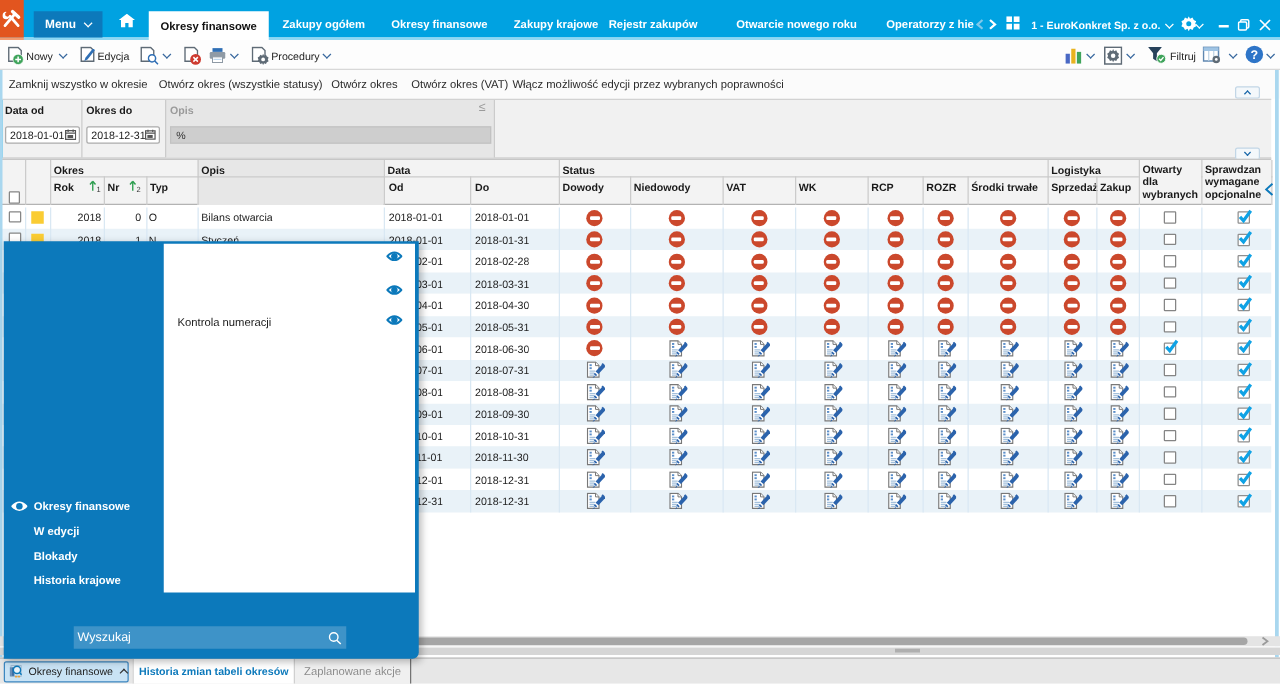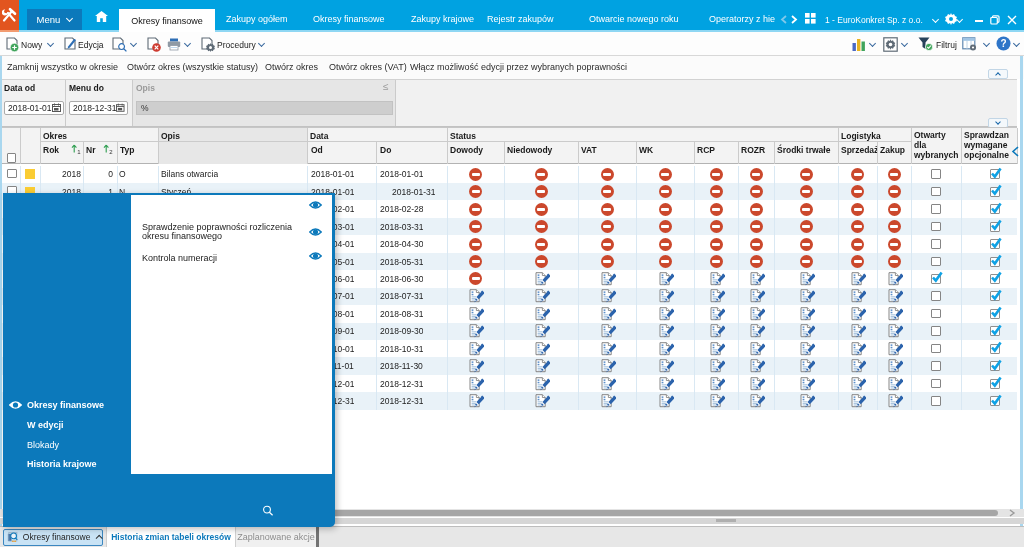--- a/index.html
+++ b/index.html
@@ -1,20 +1,20 @@
 <!DOCTYPE html>
 <html><head><meta charset="utf-8"><title>.</title><style>
 
 *{margin:0;padding:0;box-sizing:border-box}
 html,body{width:1024px;height:547px;overflow:hidden}
 #app{position:relative;width:1024px;height:547px;background:#fff;
  font-family:"Liberation Sans",sans-serif;font-size:8.5px;color:#222;
  -webkit-font-smoothing:antialiased}
 .a{position:absolute}
-.tabtxt{font-weight:normal;font-size:9px;color:#fff;white-space:nowrap}
+.tabtxt{font-weight:bold;font-size:9px;color:#fff;white-space:nowrap}
 .red{width:13px;height:13px;border-radius:50%;background:#CB482C;position:absolute}
 .red:after{content:"";position:absolute;left:2.5px;top:5px;width:8px;height:3px;background:#fff;border-radius:1px}
 .cb{width:9.5px;height:9.5px;background:#fff;border:1px solid #858585;border-radius:1px;position:absolute}
 .cbc{width:10px;height:10px;background:#fff;border:1px solid #8F8F8F;border-radius:1px;position:absolute}
 .hdr{font-weight:bold;color:#1a1a1a;font-size:8.5px;white-space:nowrap}
 .cell{position:absolute;white-space:nowrap;overflow:hidden}
 .vline{position:absolute;width:1px;background:#CBCBCB}
 .chev{display:inline-block;width:5px;height:5px;border-right:1.4px solid #1565A8;border-bottom:1.4px solid #1565A8;transform:rotate(45deg)}
 .chevw{display:inline-block;width:5px;height:5px;border-right:1.6px solid #fff;border-bottom:1.6px solid #fff;transform:rotate(45deg)}
 
@@ -160,21 +160,21 @@
 <div class="a" style="left:410px;top:62px;font-size:9px;color:#2b2b2b">Włącz możliwość edycji przez wybranych poprawności</div>
 <div class="a" style="left:988px;top:69px;width:20px;height:10px;background:#F4F8FB;border:1px solid #C2D6E6;border-radius:2px;display:flex;align-items:center;justify-content:center">
       <span class="chev" style="transform:rotate(225deg);margin-top:2px;width:4px;height:4px"></span>
     </div>
 <div class="a" style="left:0;top:79px;width:1017px;height:48px;background:#F1F1F1;border-top:1px solid #D2D2D2;border-bottom:1px solid #C2C2C2"></div>
 <div class="a" style="left:132px;top:80px;width:263px;height:46px;background:#E6E6E6"></div>
 <div class="vline" style="left:65px;top:80px;height:46px"></div>
 <div class="vline" style="left:132px;top:80px;height:46px"></div>
 <div class="vline" style="left:395px;top:80px;height:46px"></div>
 <div class="a hdr" style="left:4px;top:83px">Data od</div>
-<div class="a hdr" style="left:69px;top:83px">Menu do</div>
+<div class="a hdr" style="left:69px;top:83px">Okres do</div>
 <div class="a hdr" style="left:136px;top:83px;color:#9a9a9a">Opis</div>
 <div class="a" style="left:383px;top:81px;color:#9a9a9a;font-size:10px">≤</div>
 <div class="a" style="left:4px;top:101px;width:60px;height:13.5px;background:#fff;border:1px solid #ABABAB;border-radius:2px;display:flex;align-items:center;padding:0 2px 0 3px;font-size:8.5px;white-space:nowrap;justify-content:space-between">2018-01-01<svg width="9" height="9" viewBox="0 0 9 9" style="display:block">
         <rect x="0.5" y="1.5" width="8" height="7" fill="none" stroke="#555" stroke-width="1"></rect>
         <path d="M2.5 0.5 v2 M6.5 0.5 v2 M0.5 3.5 h8" stroke="#555" stroke-width="1"></path>
         <rect x="2" y="5" width="4.5" height="2.5" fill="#555"></rect>
       </svg></div>
 <div class="a" style="left:69px;top:101px;width:59px;height:13.5px;background:#fff;border:1px solid #ABABAB;border-radius:2px;display:flex;align-items:center;padding:0 2px 0 3px;font-size:8.5px;white-space:nowrap;justify-content:space-between">2018-12-31<svg width="9" height="9" viewBox="0 0 9 9" style="display:block">
         <rect x="0.5" y="1.5" width="8" height="7" fill="none" stroke="#555" stroke-width="1"></rect>
         <path d="M2.5 0.5 v2 M6.5 0.5 v2 M0.5 3.5 h8" stroke="#555" stroke-width="1"></path>
@@ -275,21 +275,21 @@
       </svg>
     </div>
 <div class="a" style="left:0;top:182.9px;width:1017px;height:17.45px;background:#E9F2F8"></div>
 <span class="a cb" style="left:7px;top:186.2px"></span>
 <div class="a" style="left:25px;top:186.5px;width:10px;height:10px;background:#FACC33"></div>
 <div class="cell" style="left:40px;top:186.7px;width:41px;text-align:right">2018</div>
 <div class="cell" style="left:83px;top:186.7px;width:30px;text-align:right">1</div>
 <div class="cell" style="left:119px;top:186.7px">N</div>
 <div class="cell" style="left:161px;top:186.7px">Styczeń</div>
 <div class="cell" style="left:311px;top:186.7px">2018-01-01</div>
-<div class="cell" style="left:392px;top:186.7px">2018-01-31</div>
+<div class="cell" style="left:380px;top:186.7px">2018-01-31</div>
 <span class="red" style="left:469.0px;top:185.2px"></span>
 <span class="red" style="left:534.5px;top:185.2px"></span>
 <span class="red" style="left:600.5px;top:185.2px"></span>
 <span class="red" style="left:658.5px;top:185.2px"></span>
 <span class="red" style="left:709.5px;top:185.2px"></span>
 <span class="red" style="left:749.5px;top:185.2px"></span>
 <span class="red" style="left:799.5px;top:185.2px"></span>
 <span class="red" style="left:851.0px;top:185.2px"></span>
 <span class="red" style="left:887.5px;top:185.2px"></span>
 <span class="a cb" style="left:931.0px;top:186.7px"></span>
@@ -1589,26 +1589,25 @@
         <path d="M9.5 7.2 L11.4 9.2" stroke="#0C79BB" stroke-width="1.3"></path>
         <rect x="5.5" y="10" width="2" height="1.5" fill="#E8A13C"></rect>
         <rect x="8" y="10" width="2" height="1.5" fill="#E8A13C"></rect>
       </svg>
       <span style="margin-left:5px;font-size:8.5px;color:#222;white-space:nowrap">Okresy finansowe</span>
       <span class="chev" style="transform:rotate(225deg);margin-left:7px;margin-top:3px;border-color:#333"></span>
     </div>
 <div class="a" style="left:106px;top:527px;width:130px;height:20px;background:#fff;border-left:1px solid #D0D0D0;border-right:1px solid #D0D0D0;display:flex;align-items:center;justify-content:center">
       <span style="font-size:8.5px;font-weight:bold;color:#0C79BB;white-space:nowrap">Historia zmian tabeli okresów</span>
     </div>
-<div class="a" style="left:236px;top:527px;width:83px;height:20px;background:#F0F0F0;border-right:3px solid #737373;display:flex;align-items:center;justify-content:center">
+<div class="a" style="left:236px;top:527px;width:93px;height:20px;background:#F0F0F0;border-right:1px solid #737373;display:flex;align-items:center;justify-content:center">
       <span style="font-size:9px;color:#8C8C8C;white-space:nowrap">Zaplanowane akcje</span>
     </div>
 <div class="a" style="left:3px;top:193px;width:332px;height:334px;background:#0C79BB;border-bottom-right-radius:5px;box-shadow:2px 2px 6px rgba(0,0,0,0.25)">
 <div class="a" style="left:128px;top:2px;width:201px;height:279px;background:#fff"></div>
-<div class="a" style="left:139px;top:29.5px;width:160px;font-size:9px;color:#1a1a1a;line-height:9.5px">Sprawdzenie poprawności rozliczenia okresu finansowego</div>
 <div class="a" style="left:306px;top:34px">
         <svg width="13" height="10" viewBox="0 0 13 10" style="display:block">
           <path d="M0.8 5 Q6.5 -1.2 12.2 5 Q6.5 11.2 0.8 5 Z" fill="#fff" stroke="#0C79BB" stroke-width="1.5"></path>
           <circle cx="6.5" cy="5" r="2.6" fill="#0C79BB"></circle>
         </svg>
       </div>
 <div class="a" style="left:139px;top:60px;font-size:9px;color:#1a1a1a">Kontrola numeracji</div>
 <div class="a" style="left:306px;top:58px">
         <svg width="13" height="10" viewBox="0 0 13 10" style="display:block">
           <path d="M0.8 5 Q6.5 -1.2 12.2 5 Q6.5 11.2 0.8 5 Z" fill="#fff" stroke="#0C79BB" stroke-width="1.5"></path>
@@ -1622,19 +1621,22 @@
         </svg>
       </div>
 <div class="a" style="left:6px;top:207px">
         <svg width="13" height="10" viewBox="0 0 13 10" style="display:block">
           <path d="M0.8 5 Q6.5 -1.2 12.2 5 Q6.5 11.2 0.8 5 Z" fill="#fff" stroke="#fff" stroke-width="1.5"></path>
           <circle cx="6.5" cy="5" r="2.6" fill="#0C79BB"></circle>
         </svg>
       </div>
 <div class="a" style="left:24px;top:207px;font-size:9px;font-weight:bold;color:#fff;white-space:nowrap">Okresy finansowe</div>
 <div class="a" style="left:24px;top:227px;font-size:9px;font-weight:bold;color:#fff;white-space:nowrap">W edycji</div>
-<div class="a" style="left:24px;top:246.5px;font-size:9px;font-weight:normal;color:#fff;white-space:nowrap">Blokady</div>
+<div class="a" style="left:24px;top:246.5px;font-size:9px;font-weight:bold;color:#fff;white-space:nowrap">Blokady</div>
 <div class="a" style="left:24px;top:266px;font-size:9px;font-weight:bold;color:#fff;white-space:nowrap">Historia krajowe</div>
+<div class="a" style="left:56px;top:308px;width:218px;height:18px;background:#3E93C8;display:flex;align-items:center">
+        <span style="margin-left:3px;font-size:10px;color:#fff">Wyszukaj</span>
+      </div>
 <svg class="a" style="left:259px;top:312px" width="12" height="12" viewBox="0 0 12 12">
         <circle cx="5" cy="4.6" r="3.4" fill="none" stroke="#fff" stroke-width="1.1"></circle>
         <path d="M7.4 7.2 L10.6 10.2" stroke="#fff" stroke-width="1.2"></path>
       </svg>
 </div>
 </div>
 </body></html>

